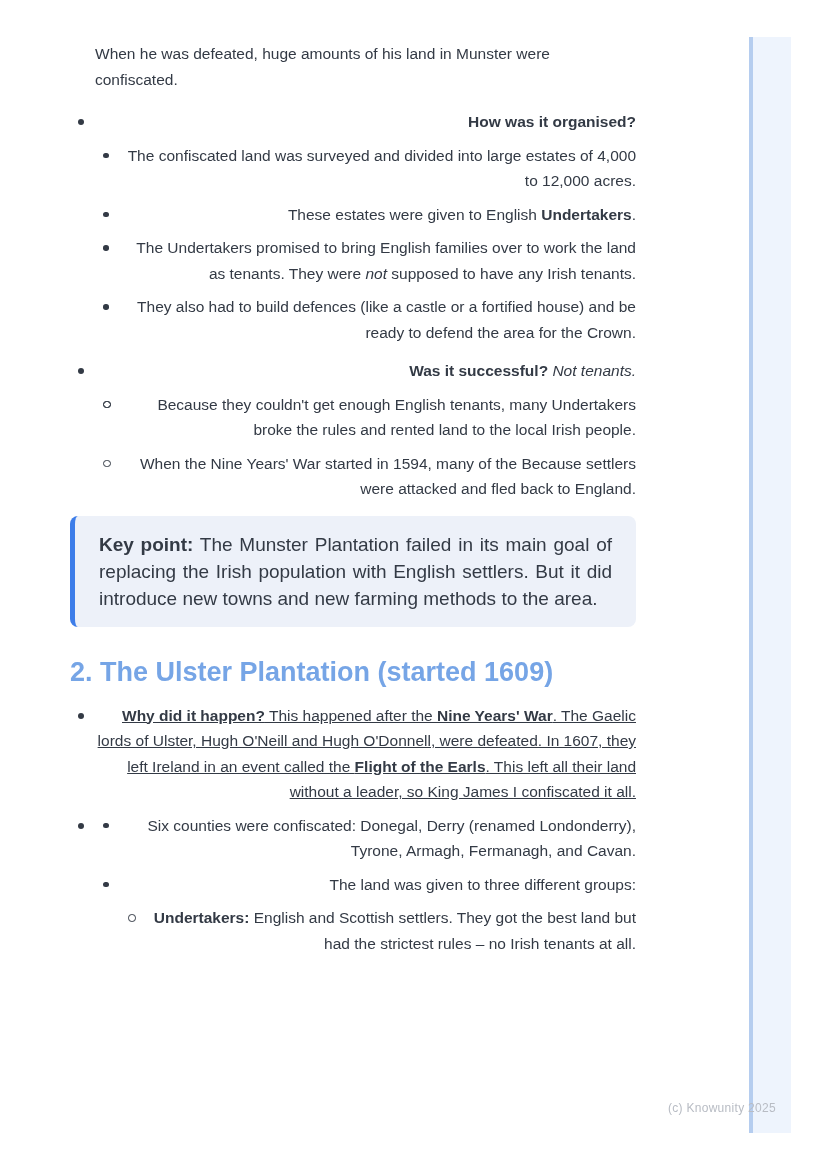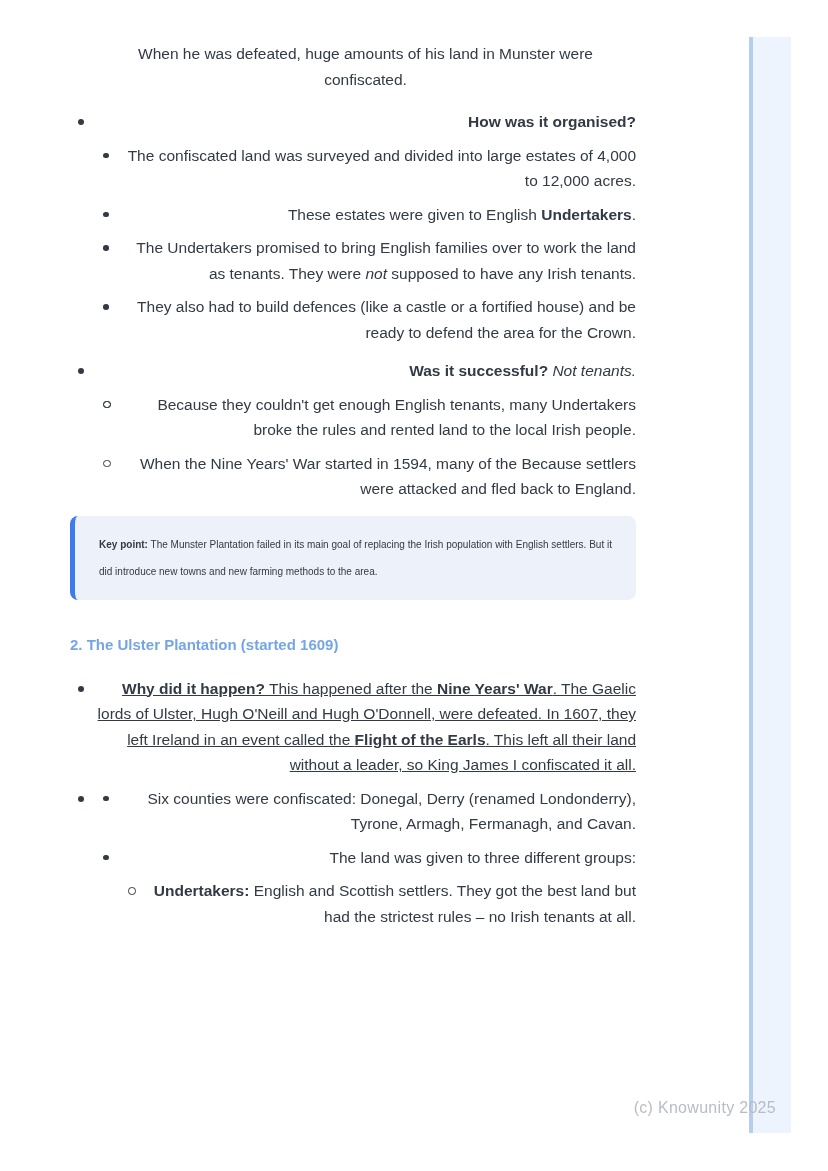--- a/index.html
+++ b/index.html
@@ -8,57 +8,57 @@
   }
   html,body{margin:0;padding:0;}
   body{
     width:828px;height:1171px;position:relative;overflow:hidden;
     background:var(--page-bg);
     font-family:"Liberation Sans", sans-serif;
     color:var(--text);
     font-size:15.5px;line-height:25.5px;
   }
   .content{position:absolute;left:70px;top:41px;width:566px;}
-  .para{margin-left:25px;margin-bottom:17px;text-align:center;}
+  .para{margin-left:25px;margin-bottom:17px;}
   .li{position:relative;padding-left:25px;margin-top:8px;}
   .mk{position:absolute;left:8px;top:10px;width:6px;height:6px;border-radius:50%;}
   .mk-dot{background:var(--text);}
   .mk-dot-sm{width:5.5px;height:5.5px;background:var(--text);top:10px;}
   .mk-circle{width:5.5px;height:5.5px;background:transparent;border:1.5px solid var(--text);box-sizing:content-box;top:9px;}
   .li1{margin-top:13px;text-align:right;}
   .li2{margin-bottom:8px;}
   .li2:last-child{margin-bottom:0;}
   .li3{margin-bottom:0;}
   b,.b{font-weight:700;}
   i,.i{font-style:italic;}
   .keypoint{
     margin-top:14px;
     background:var(--key-bg);
     border-left:5px solid var(--key-border);
     border-radius:8px;
     padding:15px 24px 15px 24px;
     line-height:27px;
-    font-size:10px;
+    font-size:19px;
     text-align:justify;
     box-sizing:border-box;
     width:566px;
   }
   .section-heading{
     margin-top:32px;margin-bottom:18px;
     color:var(--accent);
-    font-size:15px;font-weight:700;line-height:26px;
+    font-size:27px;font-weight:700;line-height:26px;
   }
   .side-panel{
     position:absolute;top:37px;left:749px;width:38px;height:1096px;
     background:var(--panel-bg);
     border-left:4px solid var(--panel-border);
   }
   .watermark{
     position:absolute;top:1101px;right:52px;
-    font-size:16px;line-height:14px;color:var(--watermark);
+    font-size:12px;line-height:14px;color:var(--watermark);
     letter-spacing:.3px;z-index:2;
   }
 </style>
 </head>
 <body>
 
 <div class="content">
 
   <div class="para"><span>When he was defeated, huge amounts of his land in Munster were confiscated.</span></div>
 

